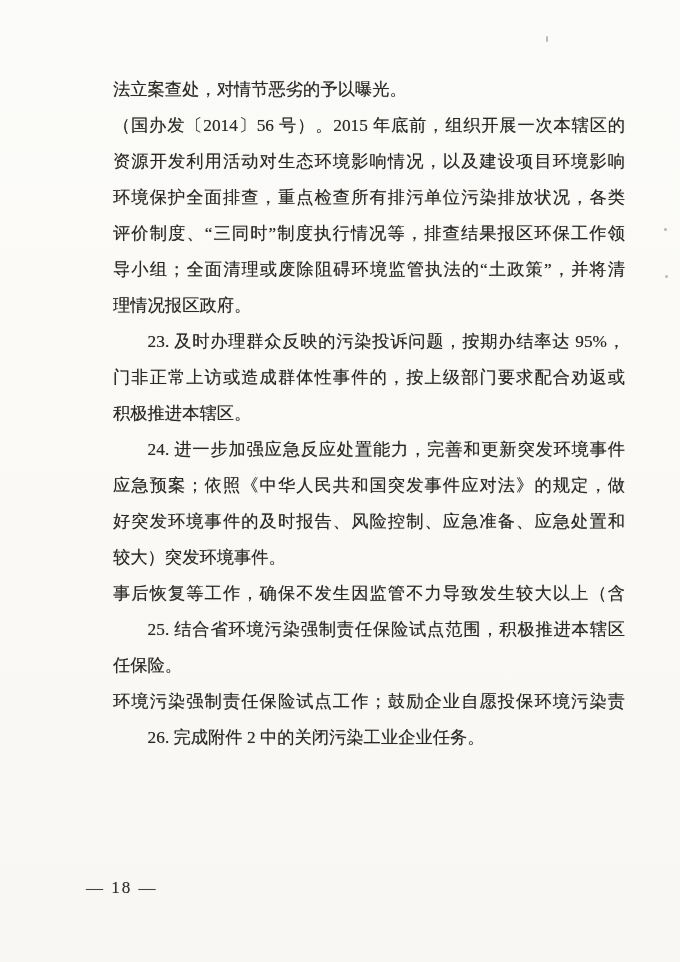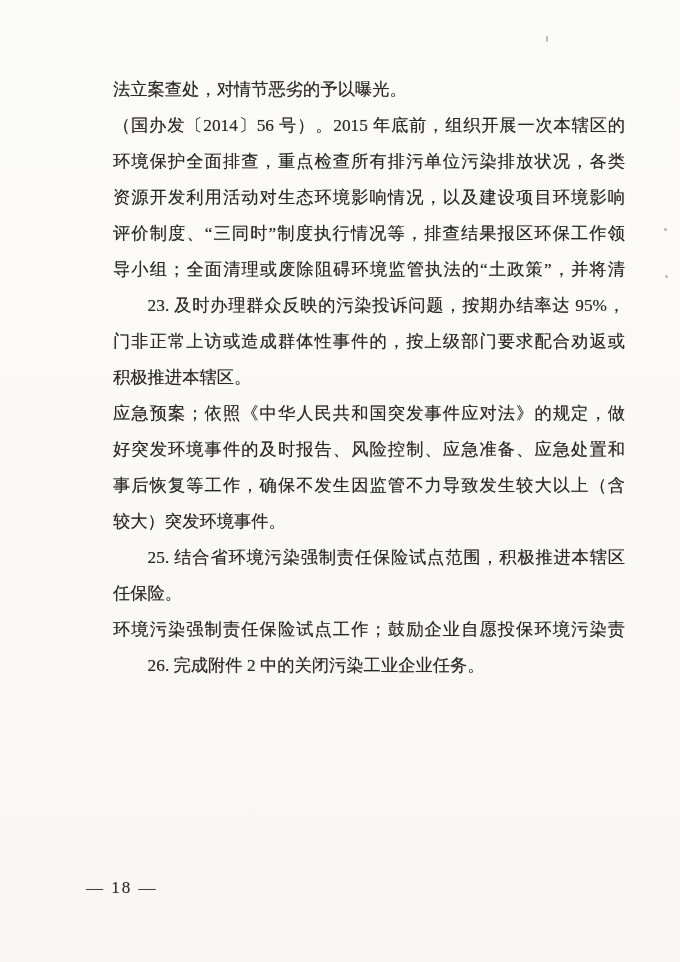--- a/index.html
+++ b/index.html
@@ -62,31 +62,33 @@
   .speck.s3 { left: 665px; top: 275px; width: 3px; height: 3px; opacity: .55; }
 </style>
 </head>
 <body>
 
 <div class="page">
 
   <div class="text-body">
       <div class="text-line end">法立案查处，对情节恶劣的予以曝光。</div>
       <div class="text-line">（国办发〔2014〕56 号）。2015 年底前，组织开展一次本辖区的</div>
+      <div class="text-line">资源开发利用活动对生态环境影响情况，以及建设项目环境影响</div>
       <div class="text-line">环境保护全面排查，重点检查所有排污单位污染排放状况，各类</div>
-      <div class="text-line">资源开发利用活动对生态环境影响情况，以及建设项目环境影响</div>
       <div class="text-line">评价制度、“三同时”制度执行情况等，排查结果报区环保工作领</div>
       <div class="text-line">导小组；全面清理或废除阻碍环境监管执法的“土政策”，并将清</div>
+      <div class="text-line end">理情况报区政府。</div>
       <div class="text-line indent">23. 及时办理群众反映的污染投诉问题，按期办结率达 95%，</div>
       <div class="text-line">门非正常上访或造成群体性事件的，按上级部门要求配合劝返或</div>
       <div class="text-line end">积极推进本辖区。</div>
+      <div class="text-line indent">24. 进一步加强应急反应处置能力，完善和更新突发环境事件</div>
       <div class="text-line">应急预案；依照《中华人民共和国突发事件应对法》的规定，做</div>
       <div class="text-line">好突发环境事件的及时报告、风险控制、应急准备、应急处置和</div>
+      <div class="text-line end">较大）突发环境事件。</div>
       <div class="text-line">事后恢复等工作，确保不发生因监管不力导致发生较大以上（含</div>
-      <div class="text-line end">较大）突发环境事件。</div>
       <div class="text-line indent">25. 结合省环境污染强制责任保险试点范围，积极推进本辖区</div>
       <div class="text-line end">任保险。</div>
       <div class="text-line">环境污染强制责任保险试点工作；鼓励企业自愿投保环境污染责</div>
       <div class="text-line indent end">26. 完成附件 2 中的关闭污染工业企业任务。</div>
     </div>
 
   <div class="page-footer">— 18 —</div>
 
   <div class="speck s1"></div>
   <div class="speck s2"></div>

